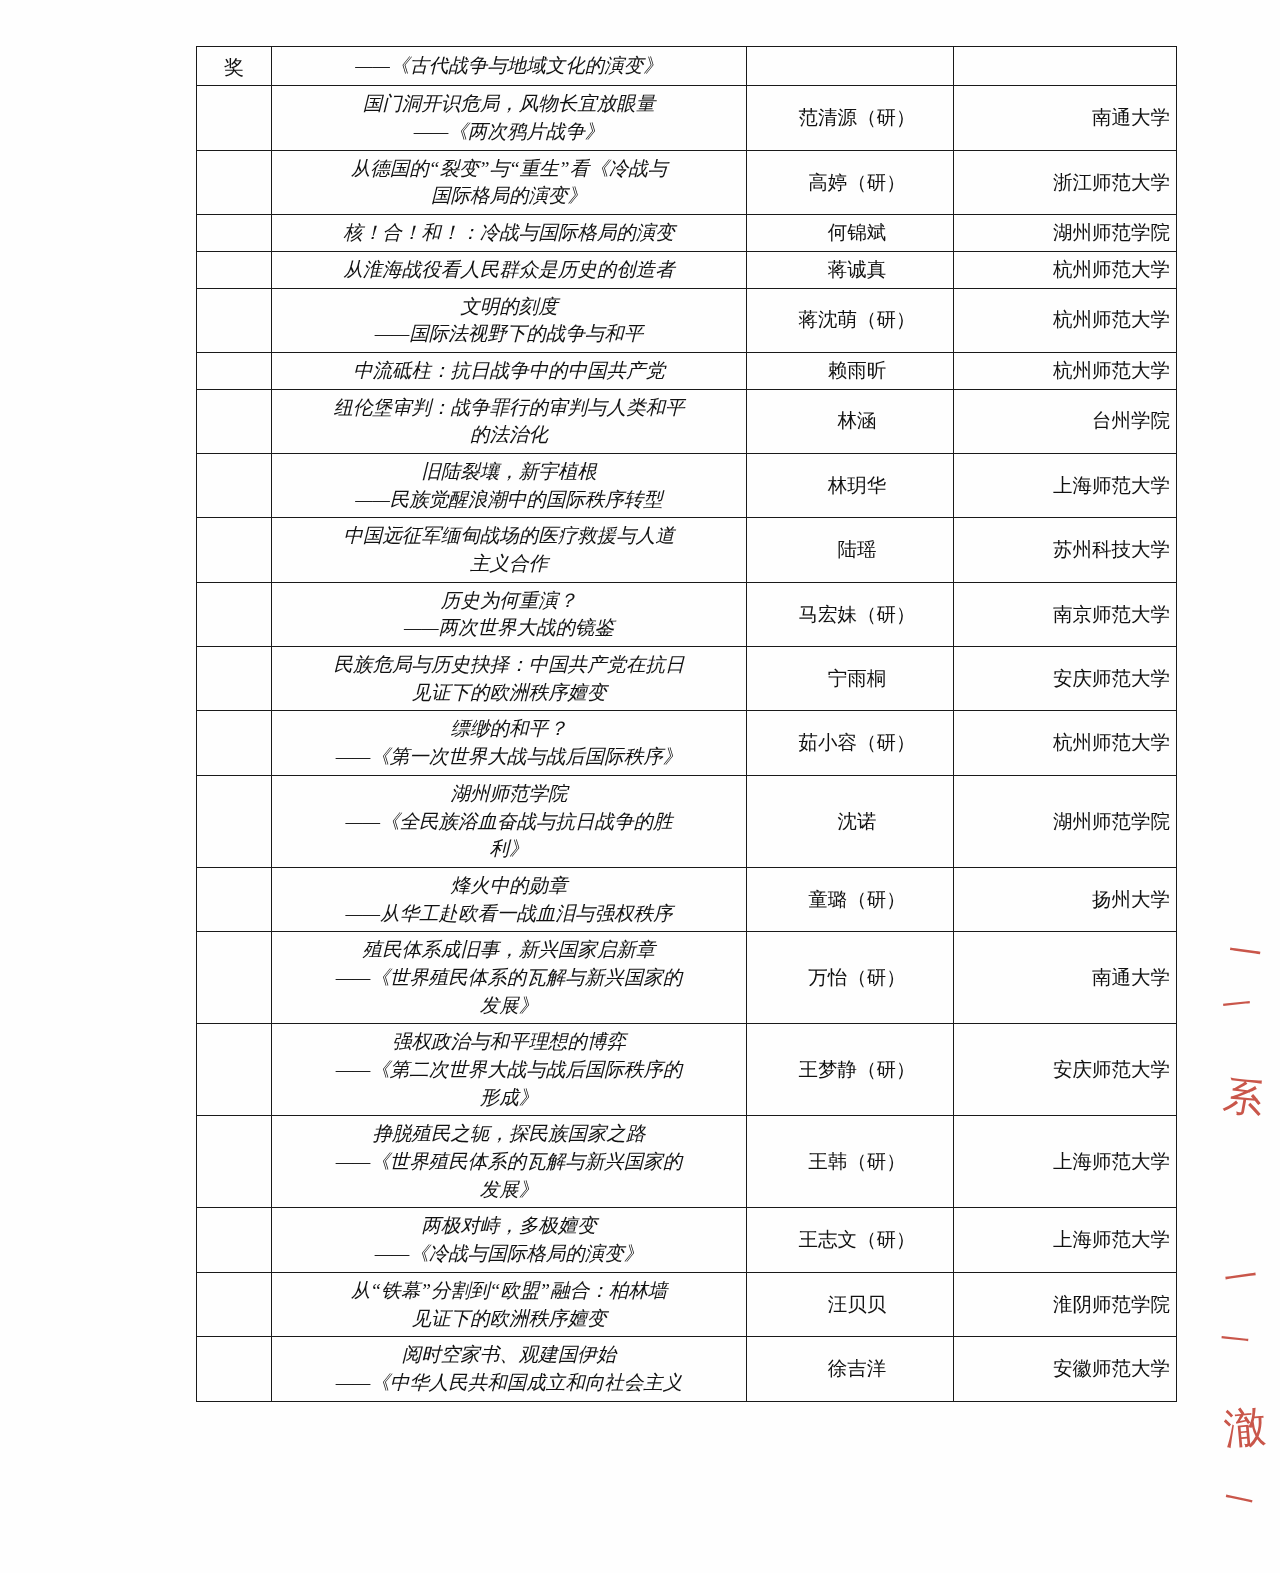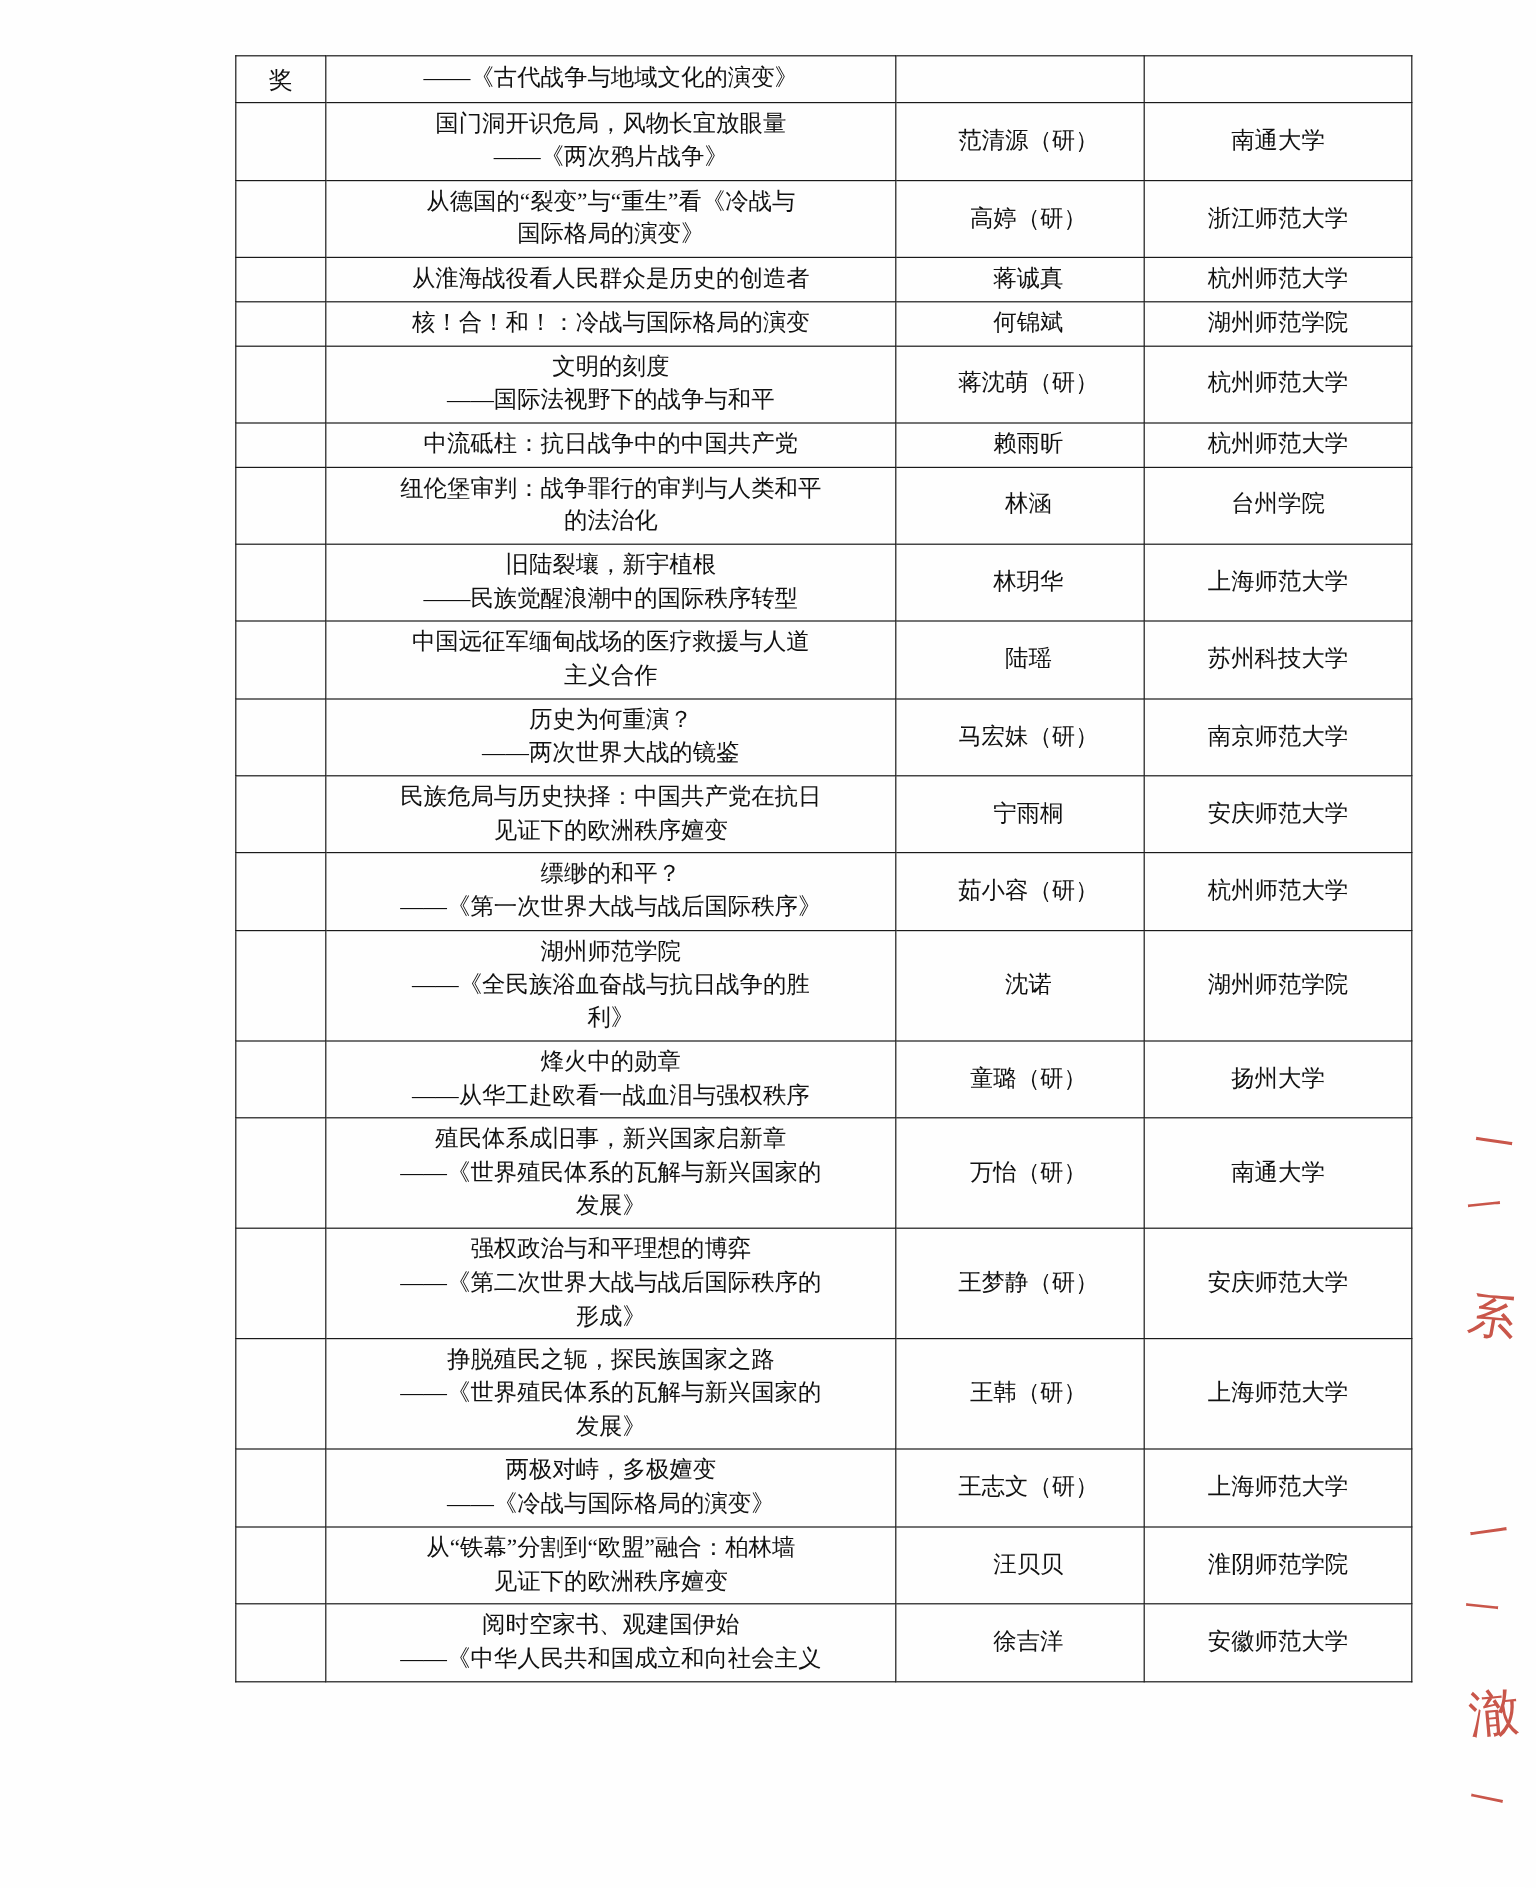--- a/index.html
+++ b/index.html
@@ -41,27 +41,29 @@
   }
   td.award-col {
     width: 62px;
     font-size: 20px;
     vertical-align: top;
     padding-top: 6px;
   }
   td.title-col {
     width: 462px;
     text-align: center;
+    font-style: italic;
   }
   td.name-col {
     width: 180px;
     padding-left: 20px;
   }
   td.school-col {
     width: 210px;
+    text-align: right;
   }
   .title-line {
     display: block;
   }
   .title-line.indent {
   }
   
   .seal {
     position: absolute;
     color: #c0392b;
@@ -111,33 +113,33 @@
           <span class="title-line indent">国际格局的演变》</span>
         </td>
         <td class="name-col">高婷（研）</td>
         <td class="school-col">浙江师范大学</td>
       </tr>
 
 
       <tr>
         <td class="award-col"></td>
         <td class="title-col">
+          <span class="title-line">核！合！和！：冷战与国际格局的演变</span>
+        </td>
+        <td class="name-col">何锦斌</td>
+        <td class="school-col">湖州师范学院</td>
+      </tr>
+
+      <tr>
+        <td class="award-col"></td>
+        <td class="title-col">
           <span class="title-line">从淮海战役看人民群众是历史的创造者</span>
         </td>
         <td class="name-col">蒋诚真</td>
         <td class="school-col">杭州师范大学</td>
-      </tr>
-
-      <tr>
-        <td class="award-col"></td>
-        <td class="title-col">
-          <span class="title-line">核！合！和！：冷战与国际格局的演变</span>
-        </td>
-        <td class="name-col">何锦斌</td>
-        <td class="school-col">湖州师范学院</td>
       </tr>
 
       <tr>
         <td class="award-col"></td>
         <td class="title-col">
           <span class="title-line">文明的刻度</span>
           <span class="title-line indent">——国际法视野下的战争与和平</span>
         </td>
         <td class="name-col">蒋沈萌（研）</td>
         <td class="school-col">杭州师范大学</td>

